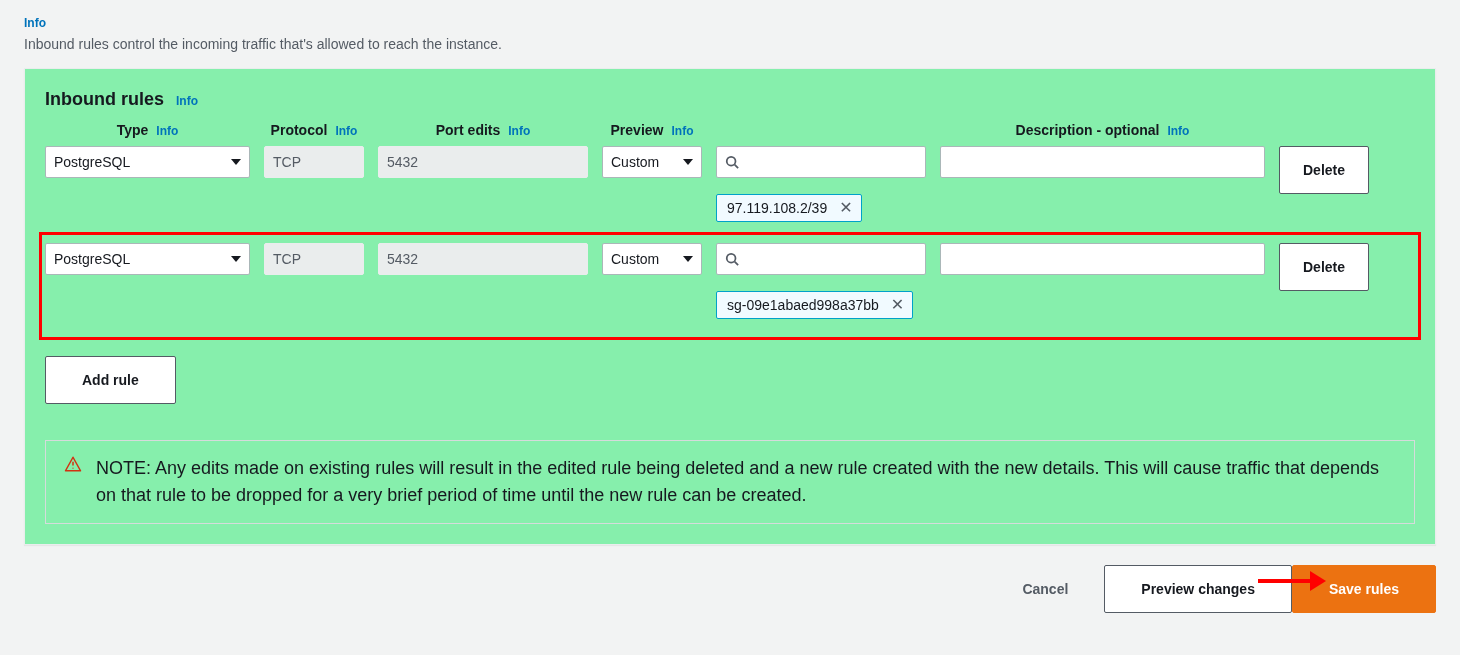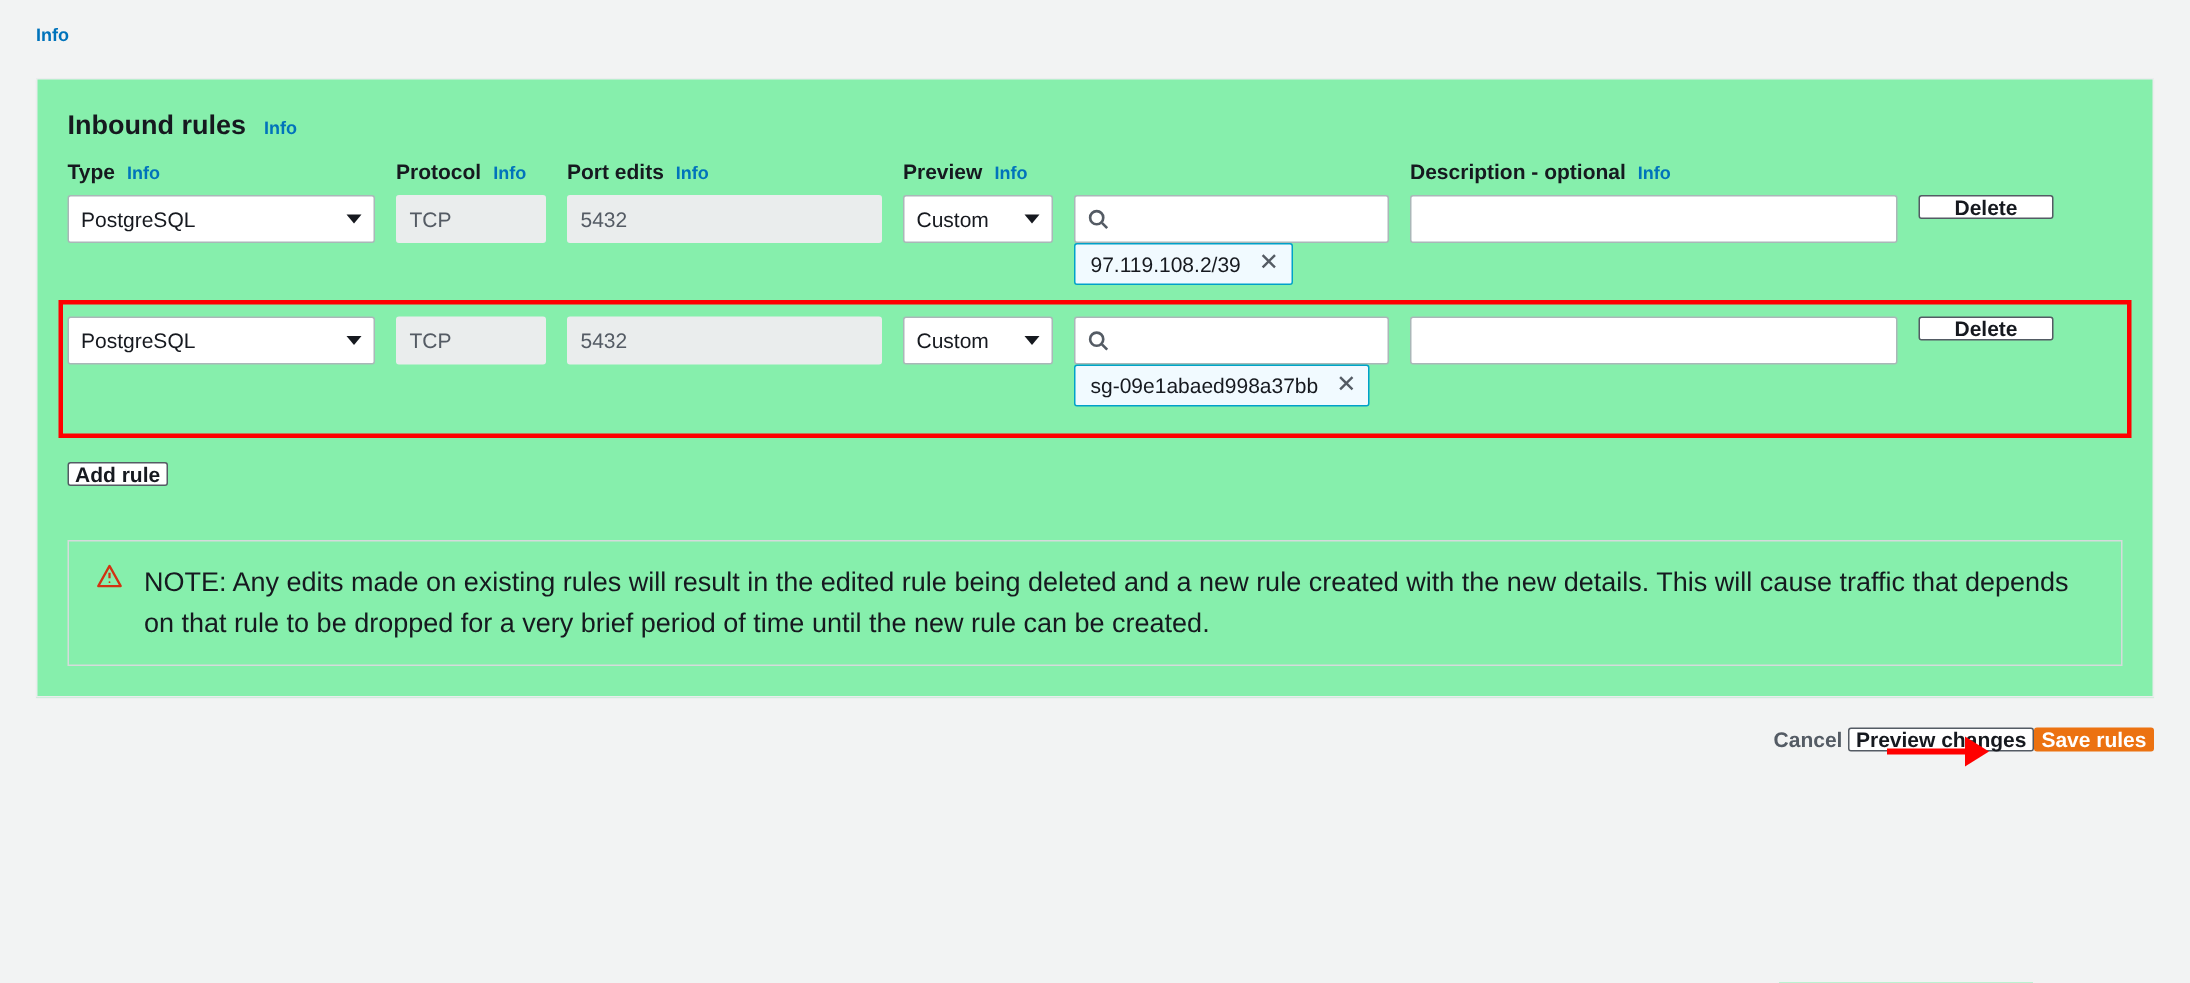--- a/index.html
+++ b/index.html
@@ -59,20 +59,21 @@
     column-gap: 14px;
     align-items: start;
   }
   .col-header {
     font-weight: 700;
     font-size: 14px;
     display: flex;
     align-items: baseline;
     gap: 8px;
     padding-bottom: 8px;
+    justify-content: center;
   }
   .highlight-wrap {
     border: 3px solid #ff0000;
     margin: 0 -6px 8px -6px;
     padding: 8px 3px 8px 3px;
   }
   .highlight-wrap .rule-grid {
     margin: 0;
   }
   .select-box, .text-input, .readonly-input, .search-input-wrap, .desc-input {
@@ -105,22 +106,22 @@
     outline: none;
     width: 100%;
     font-size: 14px;
     background: transparent;
   }
   .search-input-wrap {
     gap: 6px;
   }
   .search-icon svg { display:block; }
   .btn {
-    height: 16px;
-    padding: 0 4px;
+    height: 48px;
+    padding: 0 36px;
     border: 1px solid #545b64;
     background: #fff;
     font-weight: 700;
     font-size: 14px;
     cursor: pointer;
     border-radius: 2px;
     color: #16191f;
     display: inline-flex;
     align-items: center;
     justify-content: center;
@@ -199,20 +200,21 @@
     border-left: 16px solid #ff0000;
   }
 </style>
 </head>
 <body>
 
 <div class="page-header">
   <div class="page-title-row">
     <span class="info-link">Info</span>
   </div>
+  <div class="page-subtitle">Inbound rules control the incoming traffic that's allowed to reach the instance.</div>
 </div>
 
 <div class="panel">
   <div class="panel-header">
     <h2>Inbound rules</h2>
     <span class="info-link">Info</span>
   </div>
 
   <div class="rules-area">
 

